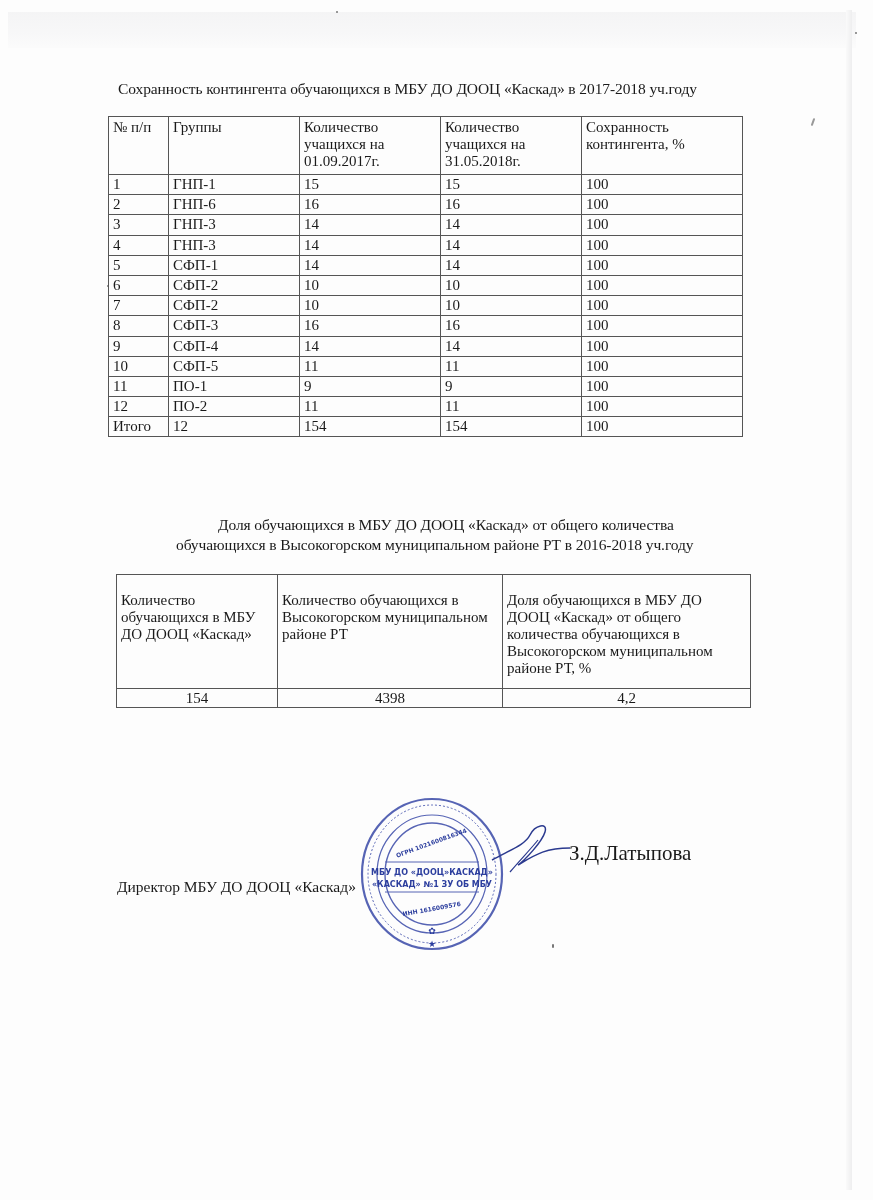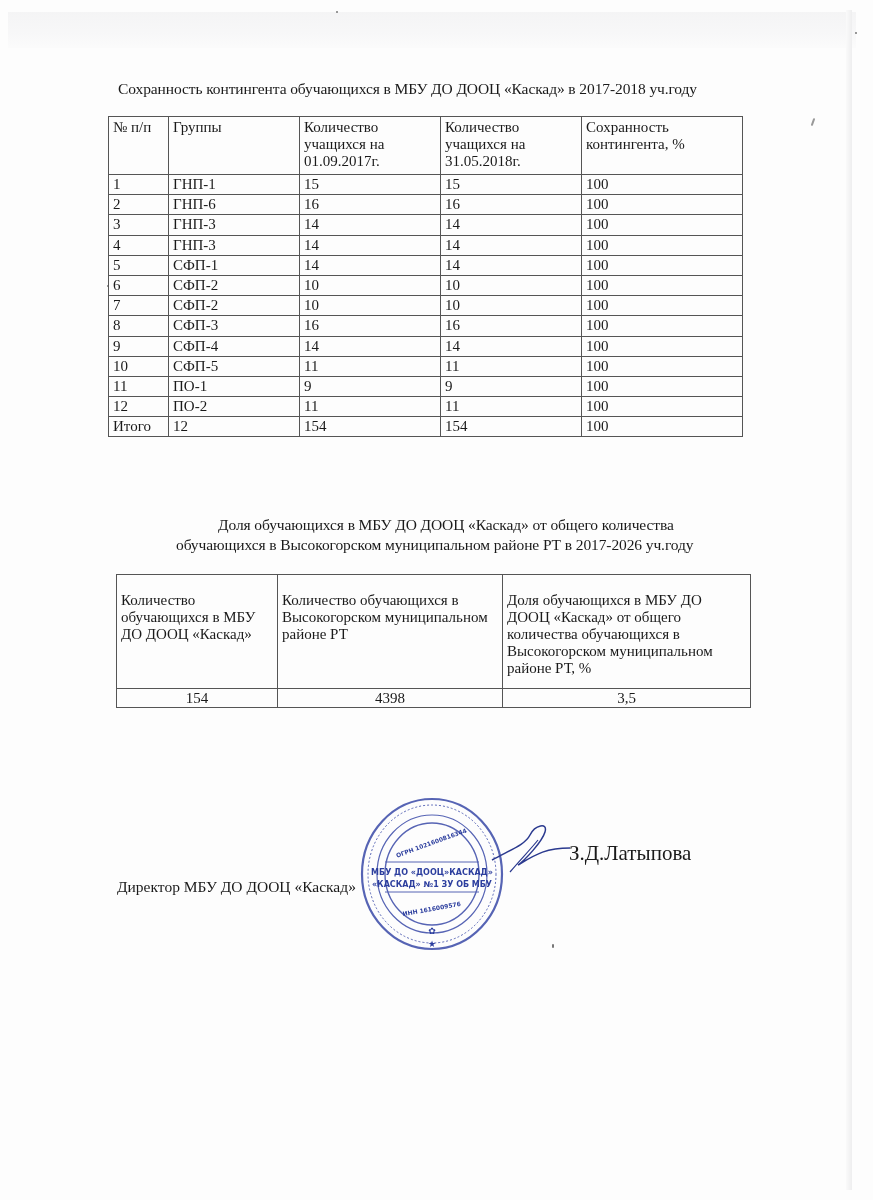--- a/index.html
+++ b/index.html
@@ -157,38 +157,38 @@
         <td>Итого</td>
         <td>12</td>
         <td>154</td>
         <td>154</td>
         <td>100</td>
       </tr>
 </tbody>
   </table>
 
 <div class="title" style="left:218px;top:516px;">Доля обучающихся в МБУ ДО ДООЦ «Каскад» от общего количества</div>
-<div class="title" style="left:176px;top:536px;">обучающихся в Высокогорском муниципальном районе РТ в 2017-2026 уч.году</div>
+<div class="title" style="left:176px;top:536px;">обучающихся в Высокогорском муниципальном районе РТ в 2016-2018 уч.году</div>
 
 <table class="t" id="t2">
   <colgroup>
       <col style="width:161px">
       <col style="width:225px">
       <col style="width:248px">
     </colgroup>
   <tbody>
       <tr class="hdr">
     <td>Количество обучающихся в МБУ ДО ДООЦ «Каскад»</td>
     <td>Количество обучающихся в Высокогорском муниципальном районе РТ</td>
     <td>Доля обучающихся в МБУ ДО ДООЦ «Каскад» от общего количества обучающихся в Высокогорском муниципальном районе РТ, %</td>
   </tr>
   <tr class="row">
     <td>154</td>
     <td>4398</td>
-    <td>3,5</td>
+    <td>4,2</td>
   </tr>
 </tbody>
   </table>
 
 <div class="sig-label">Директор МБУ ДО ДООЦ «Каскад»</div>
 <div class="sig-name">З.Д.Латыпова</div>
 
 <svg class="stamp" viewBox="0 0 150 160">
   <g fill="none" stroke="#3a4aa8" opacity="0.85">
     <ellipse cx="74" cy="77" rx="70" ry="75" stroke-width="2.2"></ellipse>

